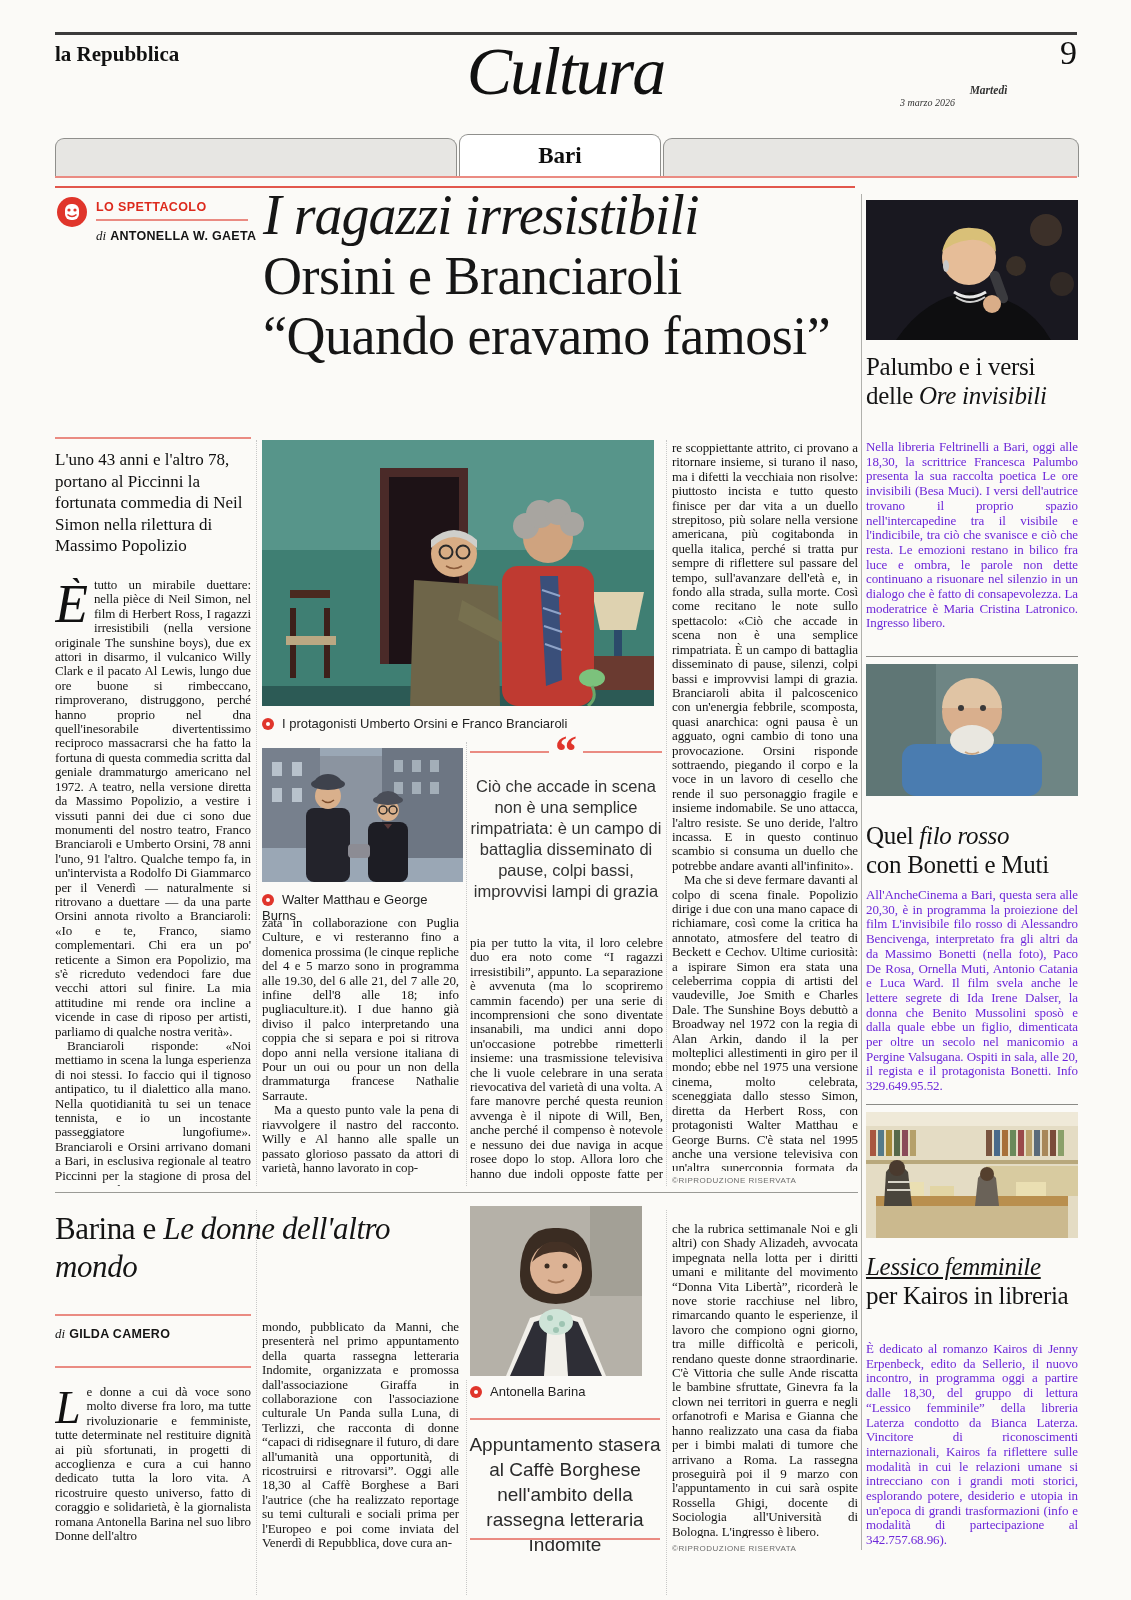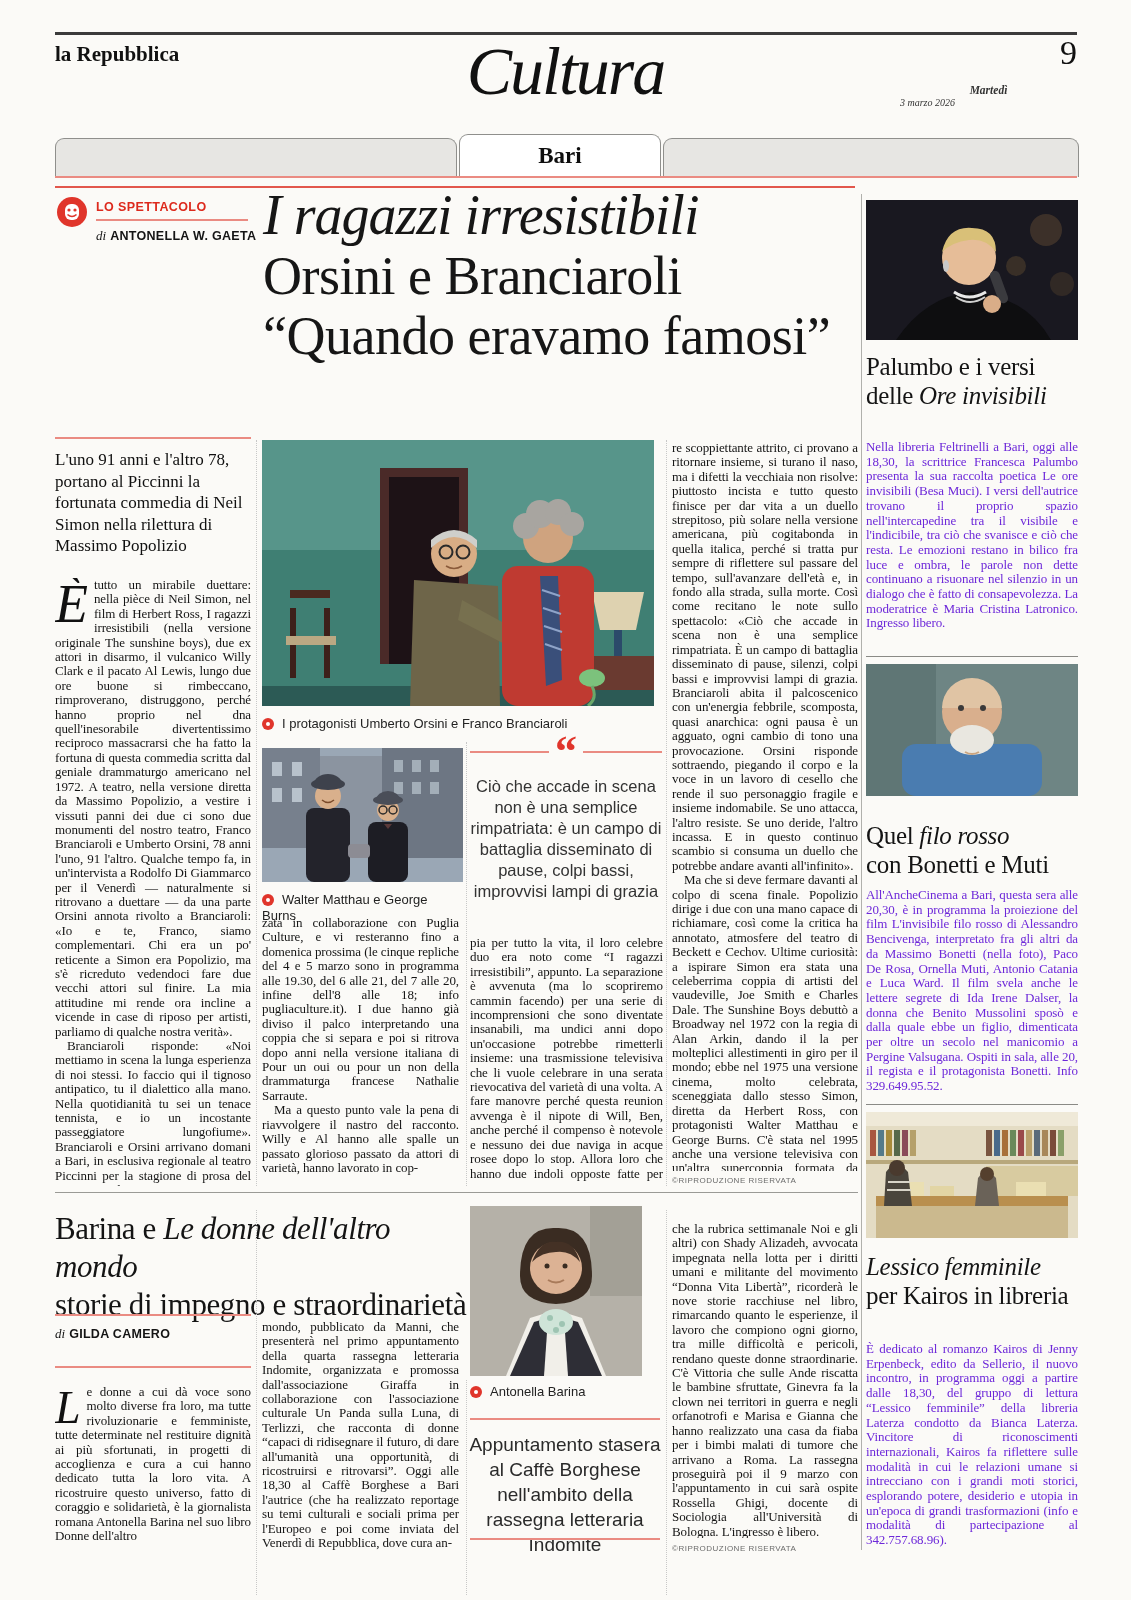--- a/index.html
+++ b/index.html
@@ -71,21 +71,21 @@
   <div class="abs" style="left:96px;top:226px;">
     <span class="byline-di">di</span>
     <span class="bylinesans">ANTONELLA W. GAETA</span>
   </div>
 
   <div class="abs headline1" style="left:263px;top:186px;width:600px;">I ragazzi irresistibili</div>
   <div class="abs headline2" style="left:263px;top:308px;width:610px;">“Quando eravamo famosi”</div>
   <div class="abs headline2" style="left:263px;top:248px;width:600px;">Orsini e Branciaroli</div>
 
   <div class="abs rule-red-light" style="left:55px;top:437px;width:196px;"></div>
-  <div class="abs standfirst" style="left:55px;top:449px;width:196px;">L'uno 91 anni e l'altro 78, portano al Piccinni la fortunata commedia di Neil Simon nella rilettura di Massimo Popolizio</div>
+  <div class="abs standfirst" style="left:55px;top:449px;width:196px;">L'uno 43 anni e l'altro 78, portano al Piccinni la fortunata commedia di Neil Simon nella rilettura di Massimo Popolizio</div>
   <div class="abs bodytext" style="left:55px;top:578px;width:196px;height:608px;overflow:hidden;">
     <p><span class="dropcap big">È</span><span>tutto un mirabile duettare: nella pièce di Neil Simon, nel film di Herbert Ross, I ragazzi irresistibili (nella versione originale The sunshine boys), due ex attori in disarmo, il vulcanico Willy Clark e il pacato Al Lewis, lungo due ore buone si rimbeccano, rimproverano, distruggono, perché hanno proprio nel dna quell'inesorabile divertentissimo reciproco massacrarsi che ha fatto la fortuna di questa commedia scritta dal geniale drammaturgo americano nel 1972. A teatro, nella versione diretta da Massimo Popolizio, a vestire i vissuti panni dei due ci sono due monumenti del nostro teatro, Franco Branciaroli e Umberto Orsini, 78 anni l'uno, 91 l'altro. Qualche tempo fa, in un'intervista a Rodolfo Di Giammarco per il Venerdì — naturalmente si ritrovano a duettare — da una parte Orsini annota rivolto a Branciaroli: «Io e te, Franco, siamo complementari. Chi era un po' reticente a Simon era Popolizio, ma s'è ricreduto vedendoci fare due vecchi attori sul finire. La mia attitudine mi rende ora incline a vicende in case di riposo per artisti, parliamo di qualche nostra verità».</span></p>
     <p>Branciaroli risponde: «Noi mettiamo in scena la lunga esperienza di noi stessi. Io faccio qui il tignoso antipatico, tu il dialettico alla mano. Nella quotidianità tu sei un tenace tennista, e io un incostante passeggiatore lungofiume». Branciaroli e Orsini arrivano domani a Bari, in esclusiva regionale al teatro Piccinni per la stagione di prosa del Comune realiz-</p>
   </div>
 
   <div class="abs" style="left:262px;top:440px;width:392px;height:266px;">
     <svg width="392" height="266" viewBox="0 0 392 266">
       <rect width="392" height="266" fill="#57958a"></rect>
       <rect y="110" width="392" height="140" fill="#3f7f73"></rect>
       <rect y="246" width="392" height="20" fill="#2c5a55"></rect>
@@ -262,30 +262,29 @@
       <path d="M20 60 q10 -14 22 0 l4 34 l-28 0 Z" fill="#4a453c"></path>
       <line x1="22" y1="70" x2="44" y2="70" stroke="#d8d4c8" stroke-width="2"></line>
       <line x1="21" y1="78" x2="45" y2="78" stroke="#d8d4c8" stroke-width="2"></line>
       <circle cx="31" cy="56" r="8" fill="#4a3a2e"></circle>
       <path d="M112 66 q8 -12 18 0 l3 28 l-24 0 Z" fill="#6a6258"></path>
       <circle cx="121" cy="62" r="7" fill="#55402e"></circle>
       <rect x="10" y="94" width="192" height="32" fill="#cbb98e"></rect>
     </svg>
   </div>
   <div class="abs side-title" style="left:866px;top:1252px;width:212px;">
-    <div style="font-style:italic;">Lessico femminile</div>
+    <div style="font-style:italic;text-decoration:underline;">Lessico femminile</div>
     <div>per Kairos in libreria</div>
   </div>
   <div class="abs side-body" style="left:866px;top:1342px;width:212px;height:208px;overflow:hidden;">È dedicato al romanzo Kairos di Jenny Erpenbeck, edito da Sellerio, il nuovo incontro, in programma oggi a partire dalle 18,30, del gruppo di lettura “Lessico femminile” della libreria Laterza condotto da Bianca Laterza. Vincitore di riconoscimenti internazionali, Kairos fa riflettere sulle modalità in cui le relazioni umane si intrecciano con i grandi moti storici, esplorando potere, desiderio e utopia in un'epoca di grandi trasformazioni (info e modalità di partecipazione al 342.757.68.96).</div>
 
   <div class="abs" style="left:55px;top:1192px;width:803px;height:1px;background:#9a9a96;"></div>
 
   <div class="abs bot-headline" style="left:55px;top:1210px;width:420px;">
     <div><span>Barina e </span><span style="font-style:italic;">Le donne dell'altro mondo</span></div>
-    <div>storie di impegno e straordinarietà</div>
   </div>
 
   <div class="abs rule-red-light" style="left:55px;top:1314px;width:196px;height:1.5px;"></div>
   <div class="abs" style="left:55px;top:1324px;">
     <span class="byline-di">di</span>
     <span class="bylinesans">GILDA CAMERO</span>
   </div>
   <div class="abs rule-red-light" style="left:55px;top:1366px;width:196px;height:1.5px;"></div>
 
   <div class="abs bodytext" style="left:55px;top:1385px;width:196px;height:210px;overflow:hidden;">

